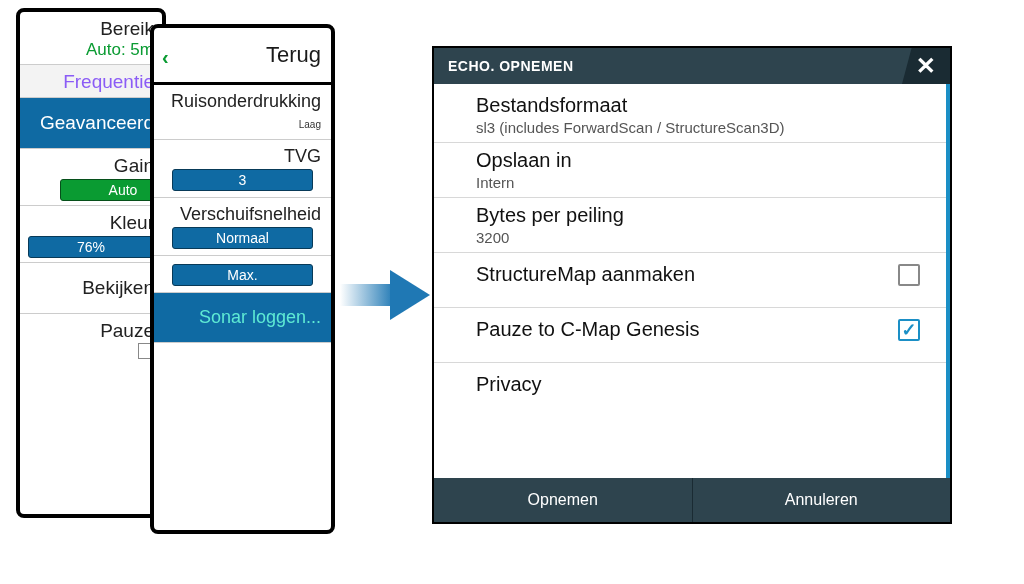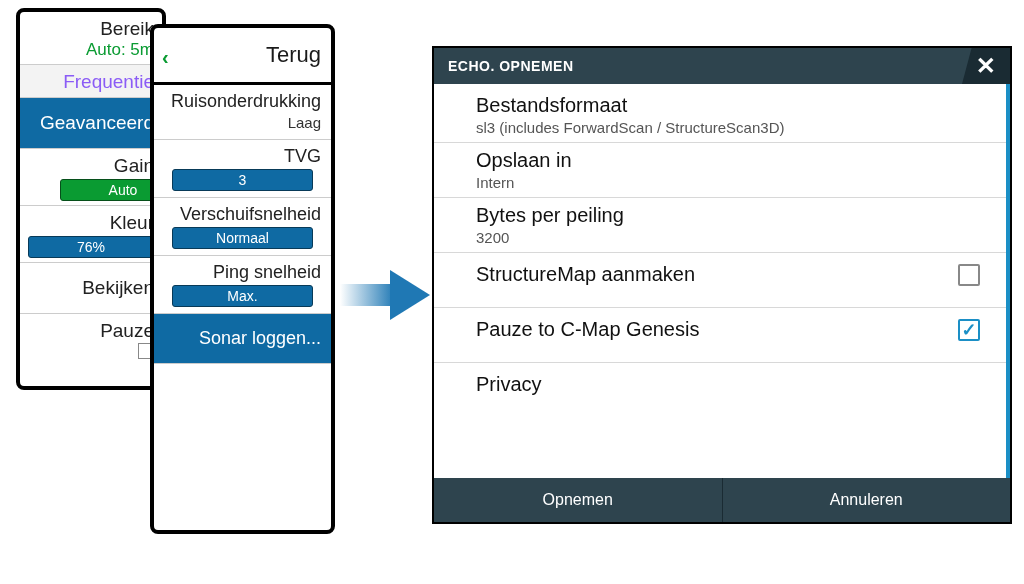--- a/index.html
+++ b/index.html
@@ -15,21 +15,21 @@
   .panel {
     position: absolute;
     background: #fff;
     border: 4px solid #000;
     border-radius: 8px;
   }
   .panel-back {
     left: 16px;
     top: 8px;
     width: 150px;
-    height: 382px;
+    height: 510px;
     z-index: 1;
   }
   .panel-back .row {
     border-bottom: 1px solid #ccc;
     padding: 6px 8px 4px 8px;
     text-align: right;
     font-size: 19px;
     color: #222;
   }
   .panel-back .row .sub {
@@ -78,24 +78,24 @@
     position:absolute; left:8px; top:18px; color:#0a9b32; font-weight:bold; font-size:20px;
   }
   .panel-front .frow {
     padding: 6px 10px 6px 10px;
     text-align: right;
     border-bottom: 1px solid #ccc;
     font-size: 18px;
     color: #222;
   }
   .panel-front .frow .lbl { display:block;}
-  .panel-front .frow .val { font-size:15px; color:#333;}
+  .panel-front .frow .val { font-size:10px; color:#333;}
   .panel-front .pill { margin: 2px auto 0 auto; width: 90%; }
   .panel-front .frow.selected{
-    background:#0f6aa3; color:#ffffff; padding:14px 10px;
+    background:#0f6aa3; color:#5eead4; padding:14px 10px;
   }
 
   
   .arrow {
     position:absolute;
     left: 340px;
     top: 270px;
     width: 95px;
     height: 50px;
     z-index: 20;
@@ -109,21 +109,21 @@
     border-top:25px solid transparent;
     border-bottom:25px solid transparent;
     border-left:40px solid #1f78b4;
   }
 
   
   .dialog {
     position: absolute;
     left: 432px;
     top: 46px;
-    width: 580px;
+    width: 520px;
     height: 478px;
     border: 2px solid #000;
     background: #fff;
     z-index: 2;
     display:flex;
     flex-direction:column;
   }
   .dialog .titlebar{
     background:#2e444e;
     color:#fff;
@@ -228,21 +228,20 @@
   </div>
   <div class="frow">
     <span class="lbl">TVG</span>
     <span class="pill blue">3</span>
   </div>
   <div class="frow">
     <span class="lbl">Verschuifsnelheid</span>
     <span class="pill blue">Normaal</span>
   </div>
   <div class="frow">
-    <span class="lbl">Ping snelheid</span>
     <span class="pill blue">Max.</span>
   </div>
   <div class="frow selected">
     <span>Sonar loggen...</span>
   </div>
 </div>
 
 <div class="arrow">
   <div class="arrow-shaft"></div>
   <div class="arrow-head"></div>

